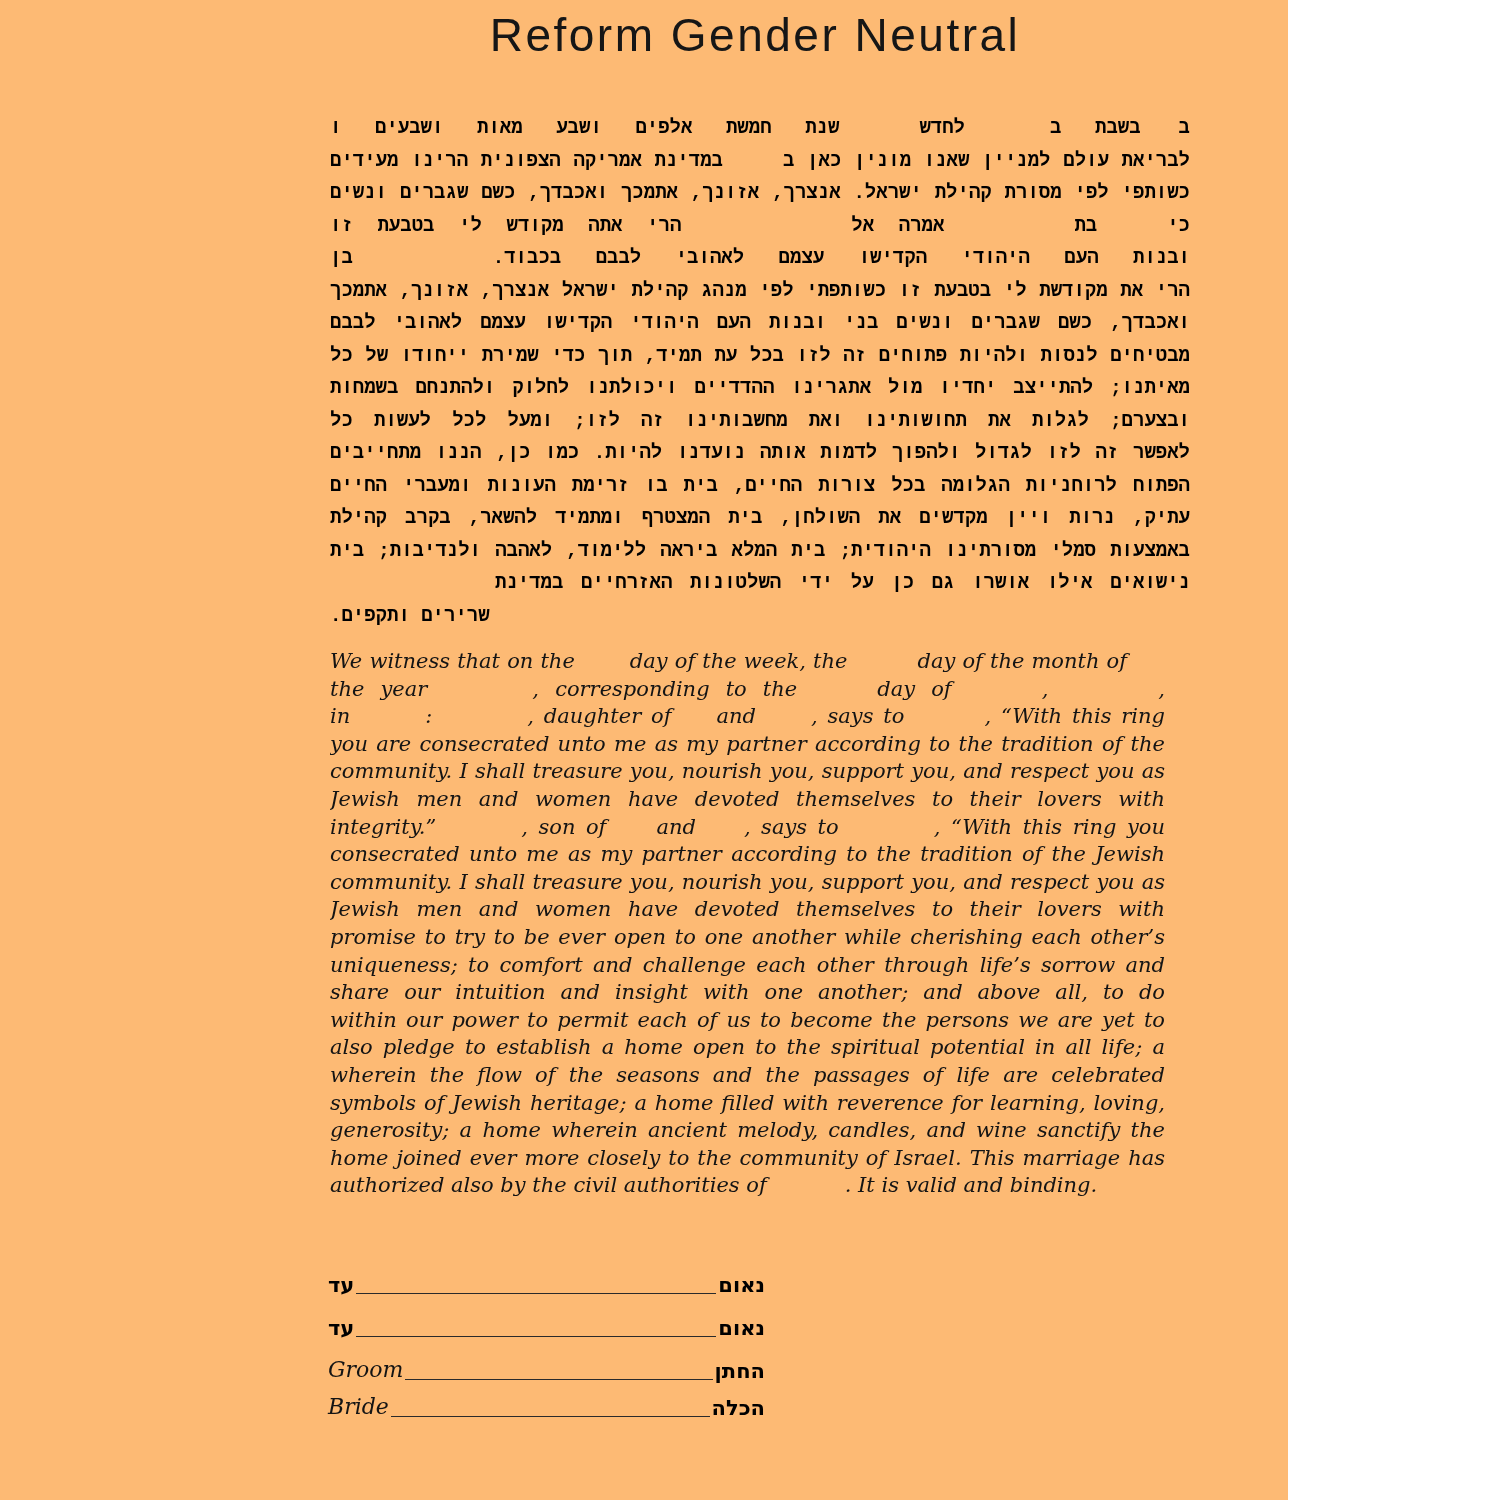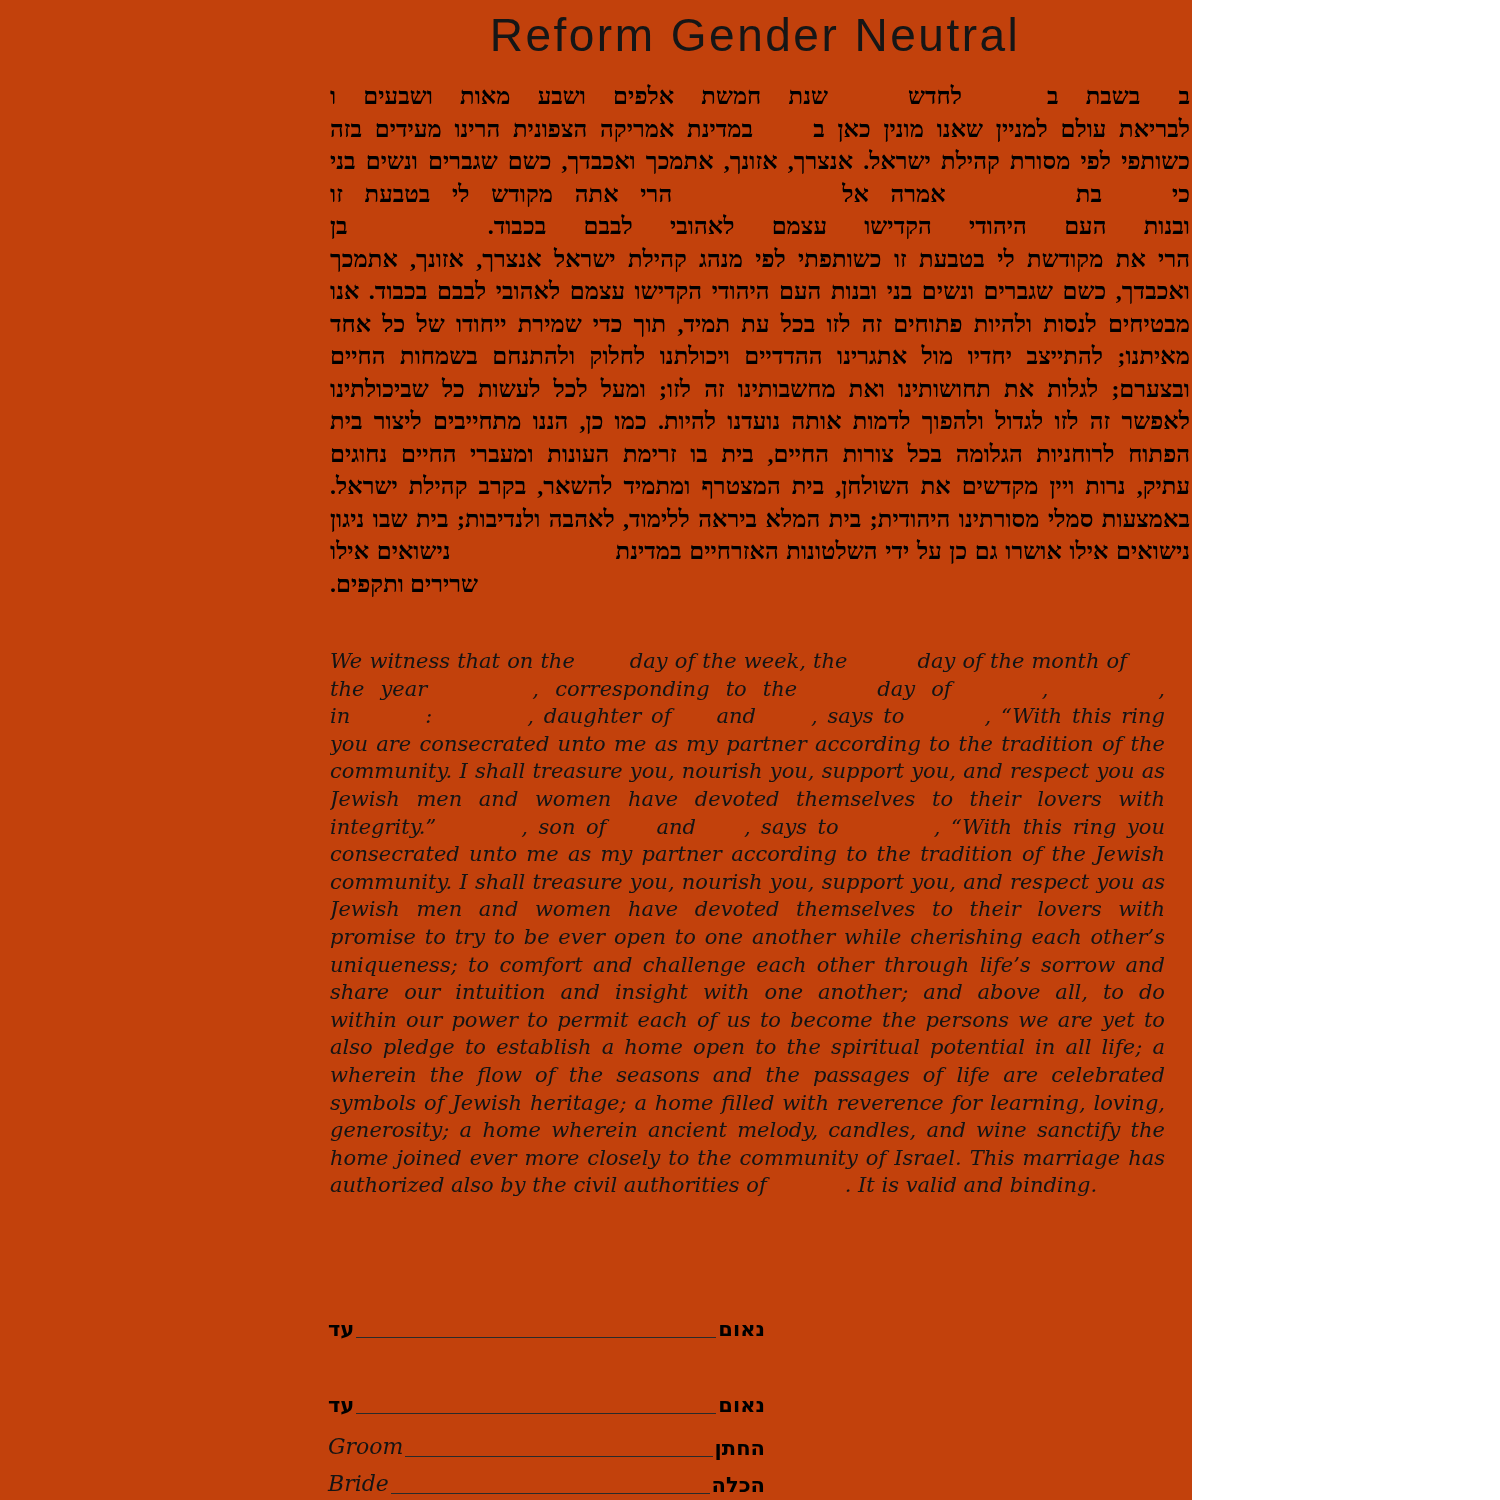--- a/index.html
+++ b/index.html
@@ -1,52 +1,52 @@
 <!DOCTYPE html>
 <html><head>
 <meta charset="utf-8">
 <style>
   html,body { margin:0; padding:0; background:#ffffff; }
   .page {
-    position:relative; width:1192px; height:1500px; background:#c2410c;
+    position:relative; width:1288px; height:1500px; background:#fdba74;
     overflow:hidden; color:#000;
   }
   .doc-title {
     position:absolute; left:320px; top:8px; width:870px;
     text-align:center;
     font-family:"Liberation Sans","DejaVu Sans",sans-serif;
     font-size:46px; font-weight:400; letter-spacing:2.5px; color:#161616;
     white-space:nowrap;
   }
   .hebrew-block {
-    position:absolute; left:330px; top:80px; width:860px;
+    position:absolute; left:330px; top:112px; width:860px;
     direction:rtl;
-    font-family:Liberation Serif, serif;
-    font-weight:700; font-size:24px; color:#000;
+    font-family:Liberation Mono, monospace;
+    font-weight:700; font-size:19px; color:#000;
   }
   .h-line {
     height:32.5px; line-height:32.5px; overflow:hidden;
     text-align:justify; text-align-last:justify;
   }
   .english-block {
     position:absolute; left:330px; top:648px; width:835px;
     font-family:"DejaVu Serif","Liberation Serif",serif;
     font-style:italic; font-size:21px; color:#141414;
   }
   .e-line {
     height:27.6px; line-height:27.6px; overflow:hidden;
     text-align:justify; text-align-last:justify;
   }
   .line-end { text-align:left; text-align-last:left; }
   .gap { display:inline-block; height:1px; }
   .sig-block {
     position:absolute; left:328px; top:1266px; width:437px;
   }
   .sig-row { display:flex; align-items:flex-end; height:32px; }
-  .sig-row.sp-lg { margin-bottom:11px;margin-top:44px; }
+  .sig-row.sp-lg { margin-bottom:11px; }
   .sig-row.sp-sm { margin-bottom:5px; }
   .sig-left-he, .sig-right-he {
     font-family:"DejaVu Serif","DejaVu Sans",serif;
     font-weight:700; font-size:21px; line-height:26px; color:#000;
     white-space:nowrap;
   }
   .sig-left-en {
     font-family:"DejaVu Serif","Liberation Serif",serif;
     font-style:italic; font-size:22px; line-height:28px; color:#141414;
     white-space:nowrap;

